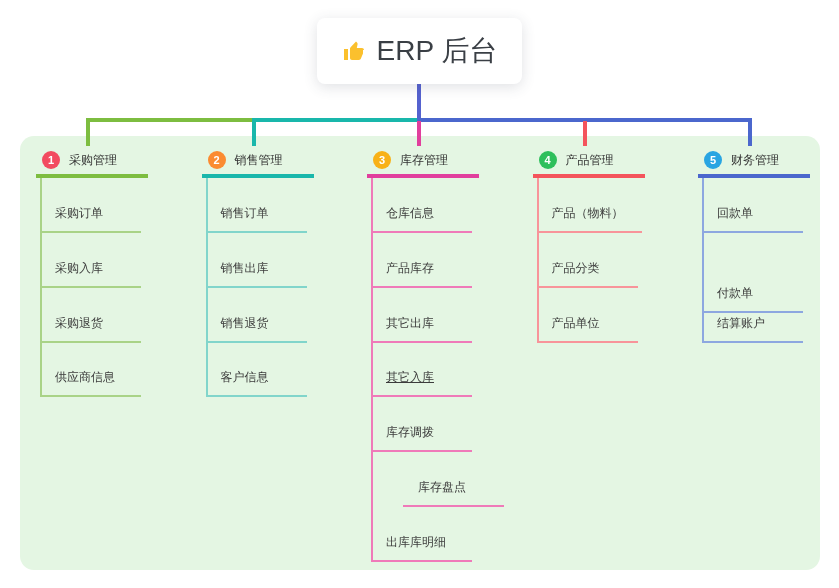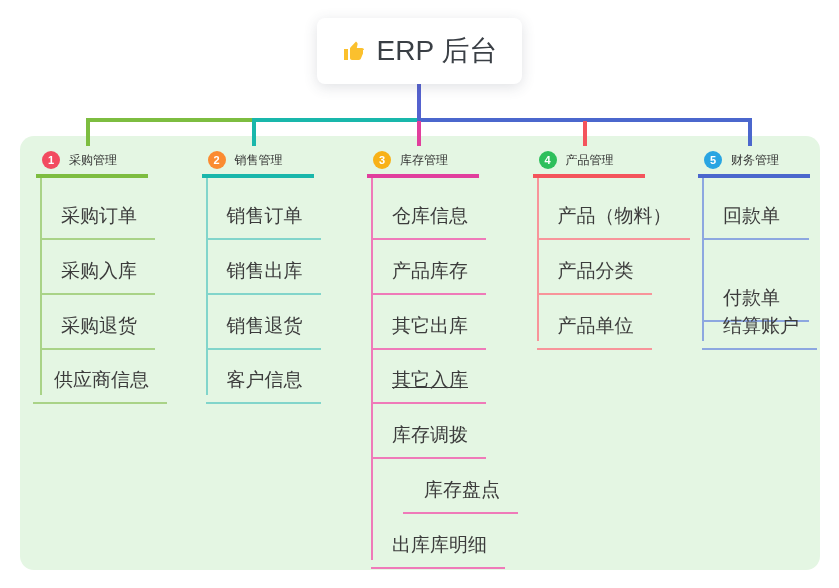--- a/index.html
+++ b/index.html
@@ -105,25 +105,25 @@
     position: absolute;
     top: 178px;
     width: 2px;
   }
   .child-item {
     position: absolute;
     cursor: pointer;
   }
   .child-item span {
     display: inline-block;
-    font-size: 19px;
+    font-size: 12px;
     color: #3c3c3c;
     white-space: nowrap;
     min-width: 68px;
-    padding: 0 18px 9px 21px;
+    padding: 0 18px 9px 15px;
     border-bottom: 2px solid;
   }
 </style>
 </head>
 <body>
 
 <div class="canvas">
 
   <div class="panel" style="background: rgb(228, 246, 227);"></div>
 
@@ -151,21 +151,21 @@
   <div id="branches">
       <div class="branch-header" style="left: 42px;">
         <span class="badge" style="background: rgb(242, 75, 96);">1</span>
         <span class="branch-label">采购管理</span>
       </div>
       <div class="branch-underline" style="left: 36px; background: rgb(125, 189, 64);"></div>
       <div class="child-vline" style="left: 40px; height: 217.4px; background: rgb(169, 211, 135);"></div>
       <div class="child-item" style="left: 40px; top: 203px;"><span style="border-bottom-color: rgb(169, 211, 135);">采购订单</span></div>
       <div class="child-item" style="left: 40px; top: 257.8px;"><span style="border-bottom-color: rgb(169, 211, 135);">采购入库</span></div>
       <div class="child-item" style="left: 40px; top: 312.6px;"><span style="border-bottom-color: rgb(169, 211, 135);">采购退货</span></div>
-      <div class="child-item" style="left: 33px; top: 367.4px;"><span style="border-bottom-color: rgb(169, 211, 135);">供应商信息</span></div>
+      <div class="child-item" style="left: 40px; top: 367.4px;"><span style="border-bottom-color: rgb(169, 211, 135);">供应商信息</span></div>
       <div class="branch-header" style="left: 207.5px;">
         <span class="badge" style="background: rgb(251, 139, 49);">2</span>
         <span class="branch-label">销售管理</span>
       </div>
       <div class="branch-underline" style="left: 201.5px; background: rgb(25, 183, 171);"></div>
       <div class="child-vline" style="left: 205.5px; height: 217.4px; background: rgb(129, 213, 203);"></div>
       <div class="child-item" style="left: 205.5px; top: 203px;"><span style="border-bottom-color: rgb(129, 213, 203);">销售订单</span></div>
       <div class="child-item" style="left: 205.5px; top: 257.8px;"><span style="border-bottom-color: rgb(129, 213, 203);">销售出库</span></div>
       <div class="child-item" style="left: 205.5px; top: 312.6px;"><span style="border-bottom-color: rgb(129, 213, 203);">销售退货</span></div>
       <div class="child-item" style="left: 205.5px; top: 367.4px;"><span style="border-bottom-color: rgb(129, 213, 203);">客户信息</span></div>

